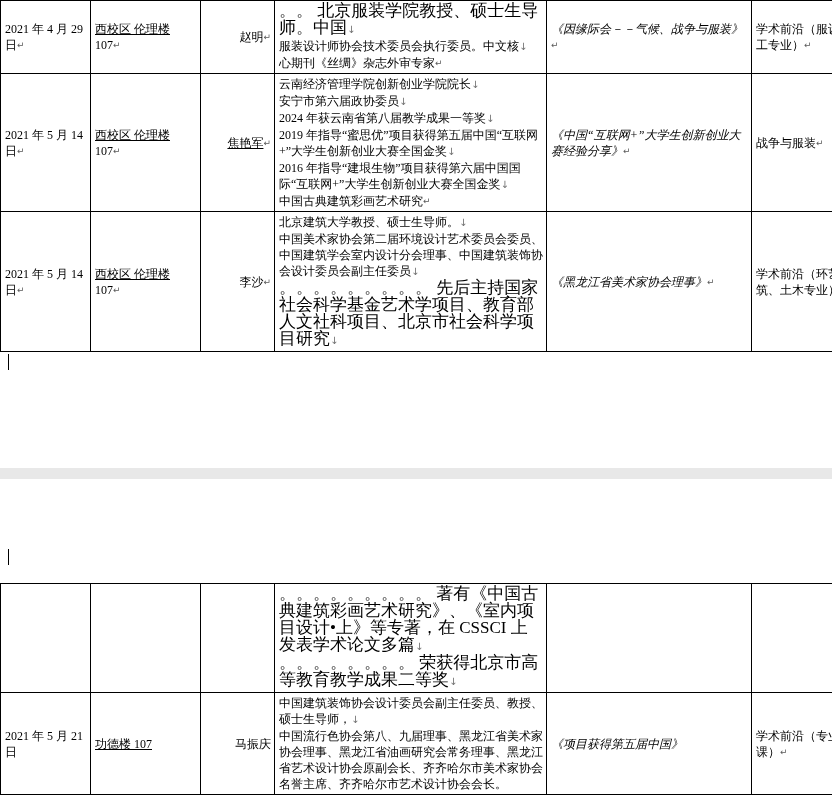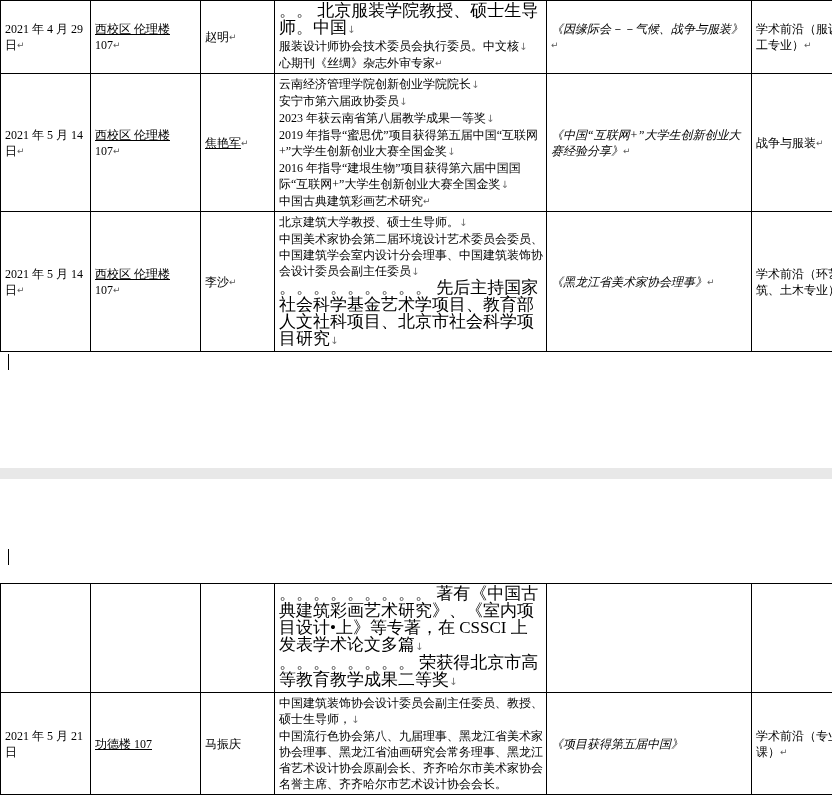--- a/index.html
+++ b/index.html
@@ -31,21 +31,21 @@
     border: 1px solid #000000;
     vertical-align: middle;
     padding: 2px 3px 2px 4px;
     line-height: 16px;
     font-size: 12px;
     word-wrap: break-word;
     overflow: hidden;
   }
   td.c-date { width: 82px; }
   td.c-place { width: 102px; }
-  td.c-name { width: 66px; text-align: left; }
+  td.c-name { width: 66px; text-align: right; }
   td.c-intro { width: 264px; vertical-align: top; }
   td.c-topic { width: 197px; font-style: italic; }
   td.c-field { width: 117px; }
 
   .u { text-decoration: underline; }
   .para { margin: 0; }
   .cr {
     color: #5a5a5a;
     font-family: "DejaVu Sans", sans-serif;
     font-size: 9px;
@@ -122,21 +122,21 @@
         <td class="c-place">
           <div class="para"><span class="u">西校区 伦理楼</span></div>
           <div class="para"><span>107</span><span class="cr">↵</span></div>
         </td>
         <td class="c-name">
           <span class="u">焦艳军</span><span class="cr">↵</span>
         </td>
         <td class="c-intro">
           <div class="para"><span>云南经济管理学院创新创业学院院长</span><span class="ar">↓</span></div>
           <div class="para"><span>安宁市第六届政协委员</span><span class="ar">↓</span></div>
-          <div class="para"><span>2023 年获云南省第八届教学成果一等奖</span><span class="ar">↓</span></div>
+          <div class="para"><span>2024 年获云南省第八届教学成果一等奖</span><span class="ar">↓</span></div>
           <div class="para"><span>2019 年指导“蜜思优”项目获得第五届中国“互联网+”大学生创新创业大赛全国金奖</span><span class="ar">↓</span></div>
           <div class="para"><span>2016 年指导“建垠生物”项目获得第六届中国国际“互联网+”大学生创新创业大赛全国金奖</span><span class="ar">↓</span></div>
           <div class="para"><span>中国古典建筑彩画艺术研究</span><span class="cr">↵</span></div>
         </td>
         <td class="c-topic">
           <span>《中国“互联网+”大学生创新创业大赛经验分享》</span><span class="cr">↵</span>
         </td>
         <td class="c-field">
           <span>战争与服装</span><span class="cr">↵</span>
         </td>

